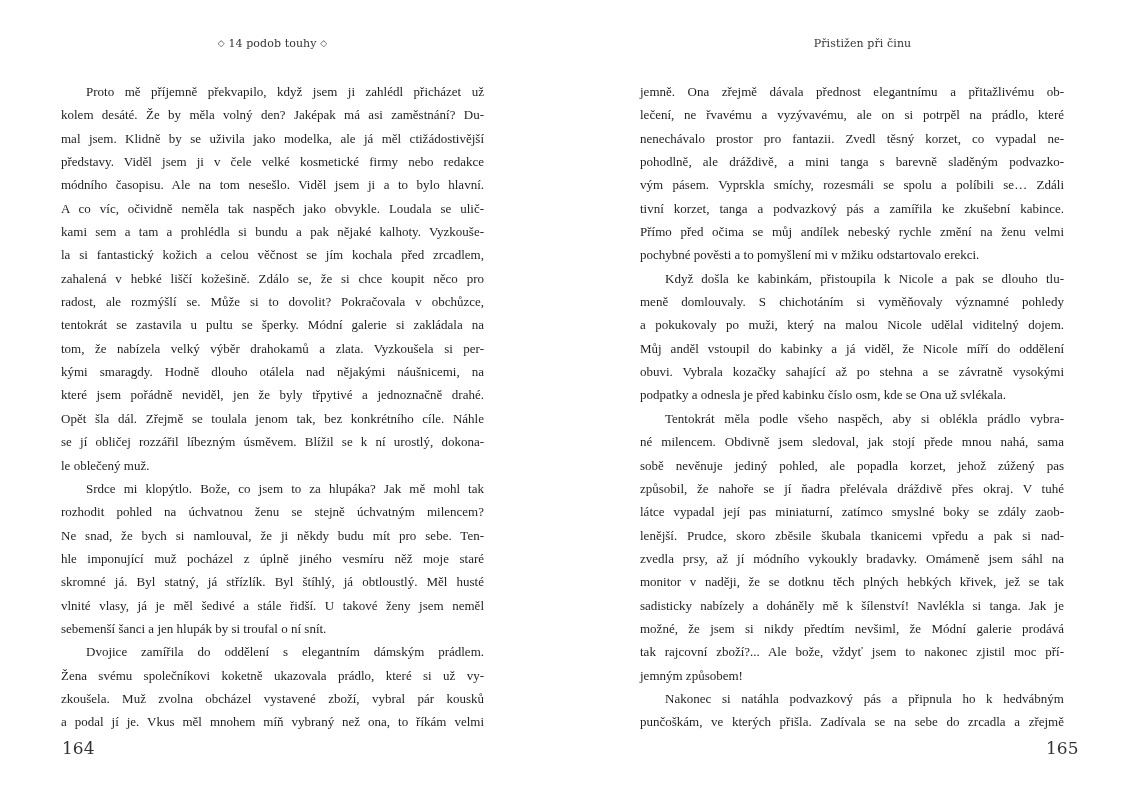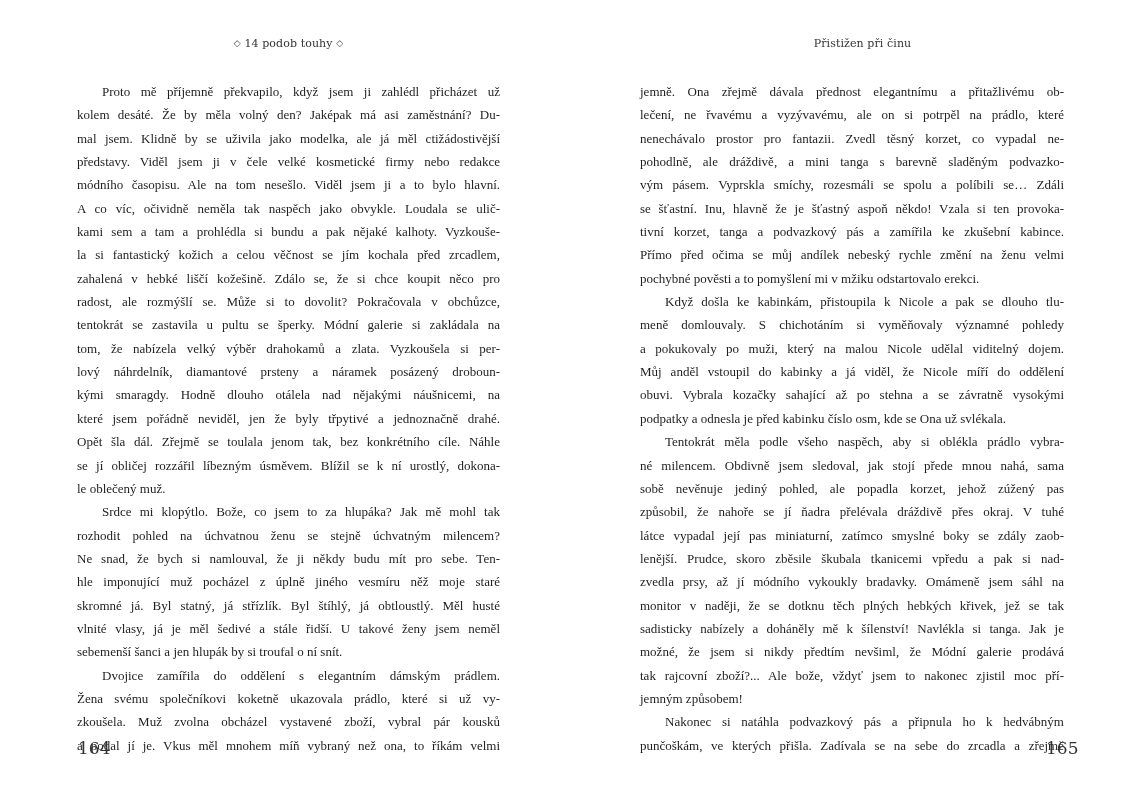--- a/index.html
+++ b/index.html
@@ -1,18 +1,18 @@
 <!DOCTYPE html>
 <html><head>
 <meta charset="utf-8">
 <style>
   html, body { margin: 0; padding: 0; background: #ffffff; }
   body { width: 1124px; height: 800px; position: relative; overflow: hidden; color: #1e1e1e; }
   .page { position: absolute; top: 0; height: 800px; }
-  .page-left { left: 16px; width: 562px; padding-left: 8px; }
+  .page-left { left: 0; width: 562px; padding-left: 8px; }
   .page-right { left: 562px; width: 562px; }
   .running-head {
     position: absolute; top: 37px; font-family: "DejaVu Serif", serif; font-size: 11px;
     color: #333; letter-spacing: 0.1px; white-space: nowrap;
   }
   .page-left .running-head { left: 0; width: 545px; text-align: center; }
   .page-right .running-head { left: 28px; width: 545px; text-align: center; }
   .text-block {
     position: absolute; top: 80px;
     font-family: Liberation Serif, serif; font-size: 13px; line-height: 23.35px;
@@ -47,21 +47,20 @@
       <span class="line">mal jsem. Klidně by se uživila jako modelka, ale já měl ctižádostivější</span>
       <span class="line">představy. Viděl jsem ji v čele velké kosmetické firmy nebo redakce</span>
       <span class="line">módního časopisu. Ale na tom nesešlo. Viděl jsem ji a to bylo hlavní.</span>
       <span class="line">A co víc, očividně neměla tak naspěch jako obvykle. Loudala se ulič-</span>
       <span class="line">kami sem a tam a prohlédla si bundu a pak nějaké kalhoty. Vyzkouše-</span>
       <span class="line">la si fantastický kožich a celou věčnost se jím kochala před zrcadlem,</span>
       <span class="line">zahalená v hebké liščí kožešině. Zdálo se, že si chce koupit něco pro</span>
       <span class="line">radost, ale rozmýšlí se. Může si to dovolit? Pokračovala v obchůzce,</span>
       <span class="line">tentokrát se zastavila u pultu se šperky. Módní galerie si zakládala na</span>
       <span class="line">tom, že nabízela velký výběr drahokamů a zlata. Vyzkoušela si per-</span>
-      <span class="line">lový náhrdelník, diamantové prsteny a náramek posázený droboun-</span>
       <span class="line">kými smaragdy. Hodně dlouho otálela nad nějakými náušnicemi, na</span>
       <span class="line">které jsem pořádně neviděl, jen že byly třpytivé a jednoznačně drahé.</span>
       <span class="line">Opět šla dál. Zřejmě se toulala jenom tak, bez konkrétního cíle. Náhle</span>
       <span class="line">se jí obličej rozzářil líbezným úsměvem. Blížil se k ní urostlý, dokona-</span>
       <span class="line last">le oblečený muž.</span>
       <span class="line indent">Srdce mi klopýtlo. Bože, co jsem to za hlupáka? Jak mě mohl tak</span>
       <span class="line">rozhodit pohled na úchvatnou ženu se stejně úchvatným milencem?</span>
       <span class="line">Ne snad, že bych si namlouval, že ji někdy budu mít pro sebe. Ten-</span>
       <span class="line">hle imponující muž pocházel z úplně jiného vesmíru něž moje staré</span>
       <span class="line">skromné já. Byl statný, já střízlík. Byl štíhlý, já obtloustlý. Měl husté</span>
@@ -78,21 +77,20 @@
 <div class="page page-right">
   <div class="running-head">
     <span>Přistižen při činu</span>
   </div>
   <div class="text-block" id="right-text">
       <span class="line">jemně. Ona zřejmě dávala přednost elegantnímu a přitažlivému ob-</span>
       <span class="line">lečení, ne řvavému a vyzývavému, ale on si potrpěl na prádlo, které</span>
       <span class="line">nenechávalo prostor pro fantazii. Zvedl těsný korzet, co vypadal ne-</span>
       <span class="line">pohodlně, ale dráždivě, a mini tanga s barevně sladěným podvazko-</span>
       <span class="line">vým pásem. Vyprskla smíchy, rozesmáli se spolu a políbili se… Zdáli</span>
-      <span class="line">se šťastní. Inu, hlavně že je šťastný aspoň někdo! Vzala si ten provoka-</span>
       <span class="line">tivní korzet, tanga a podvazkový pás a zamířila ke zkušební kabince.</span>
       <span class="line">Přímo před očima se můj andílek nebeský rychle změní na ženu velmi</span>
       <span class="line last">pochybné pověsti a to pomyšlení mi v mžiku odstartovalo erekci.</span>
       <span class="line indent">Když došla ke kabinkám, přistoupila k Nicole a pak se dlouho tlu-</span>
       <span class="line">meně domlouvaly. S chichotáním si vyměňovaly významné pohledy</span>
       <span class="line">a pokukovaly po muži, který na malou Nicole udělal viditelný dojem.</span>
       <span class="line">Můj anděl vstoupil do kabinky a já viděl, že Nicole míří do oddělení</span>
       <span class="line">obuvi. Vybrala kozačky sahající až po stehna a se závratně vysokými</span>
       <span class="line last">podpatky a odnesla je před kabinku číslo osm, kde se Ona už svlékala.</span>
       <span class="line indent">Tentokrát měla podle všeho naspěch, aby si oblékla prádlo vybra-</span>

